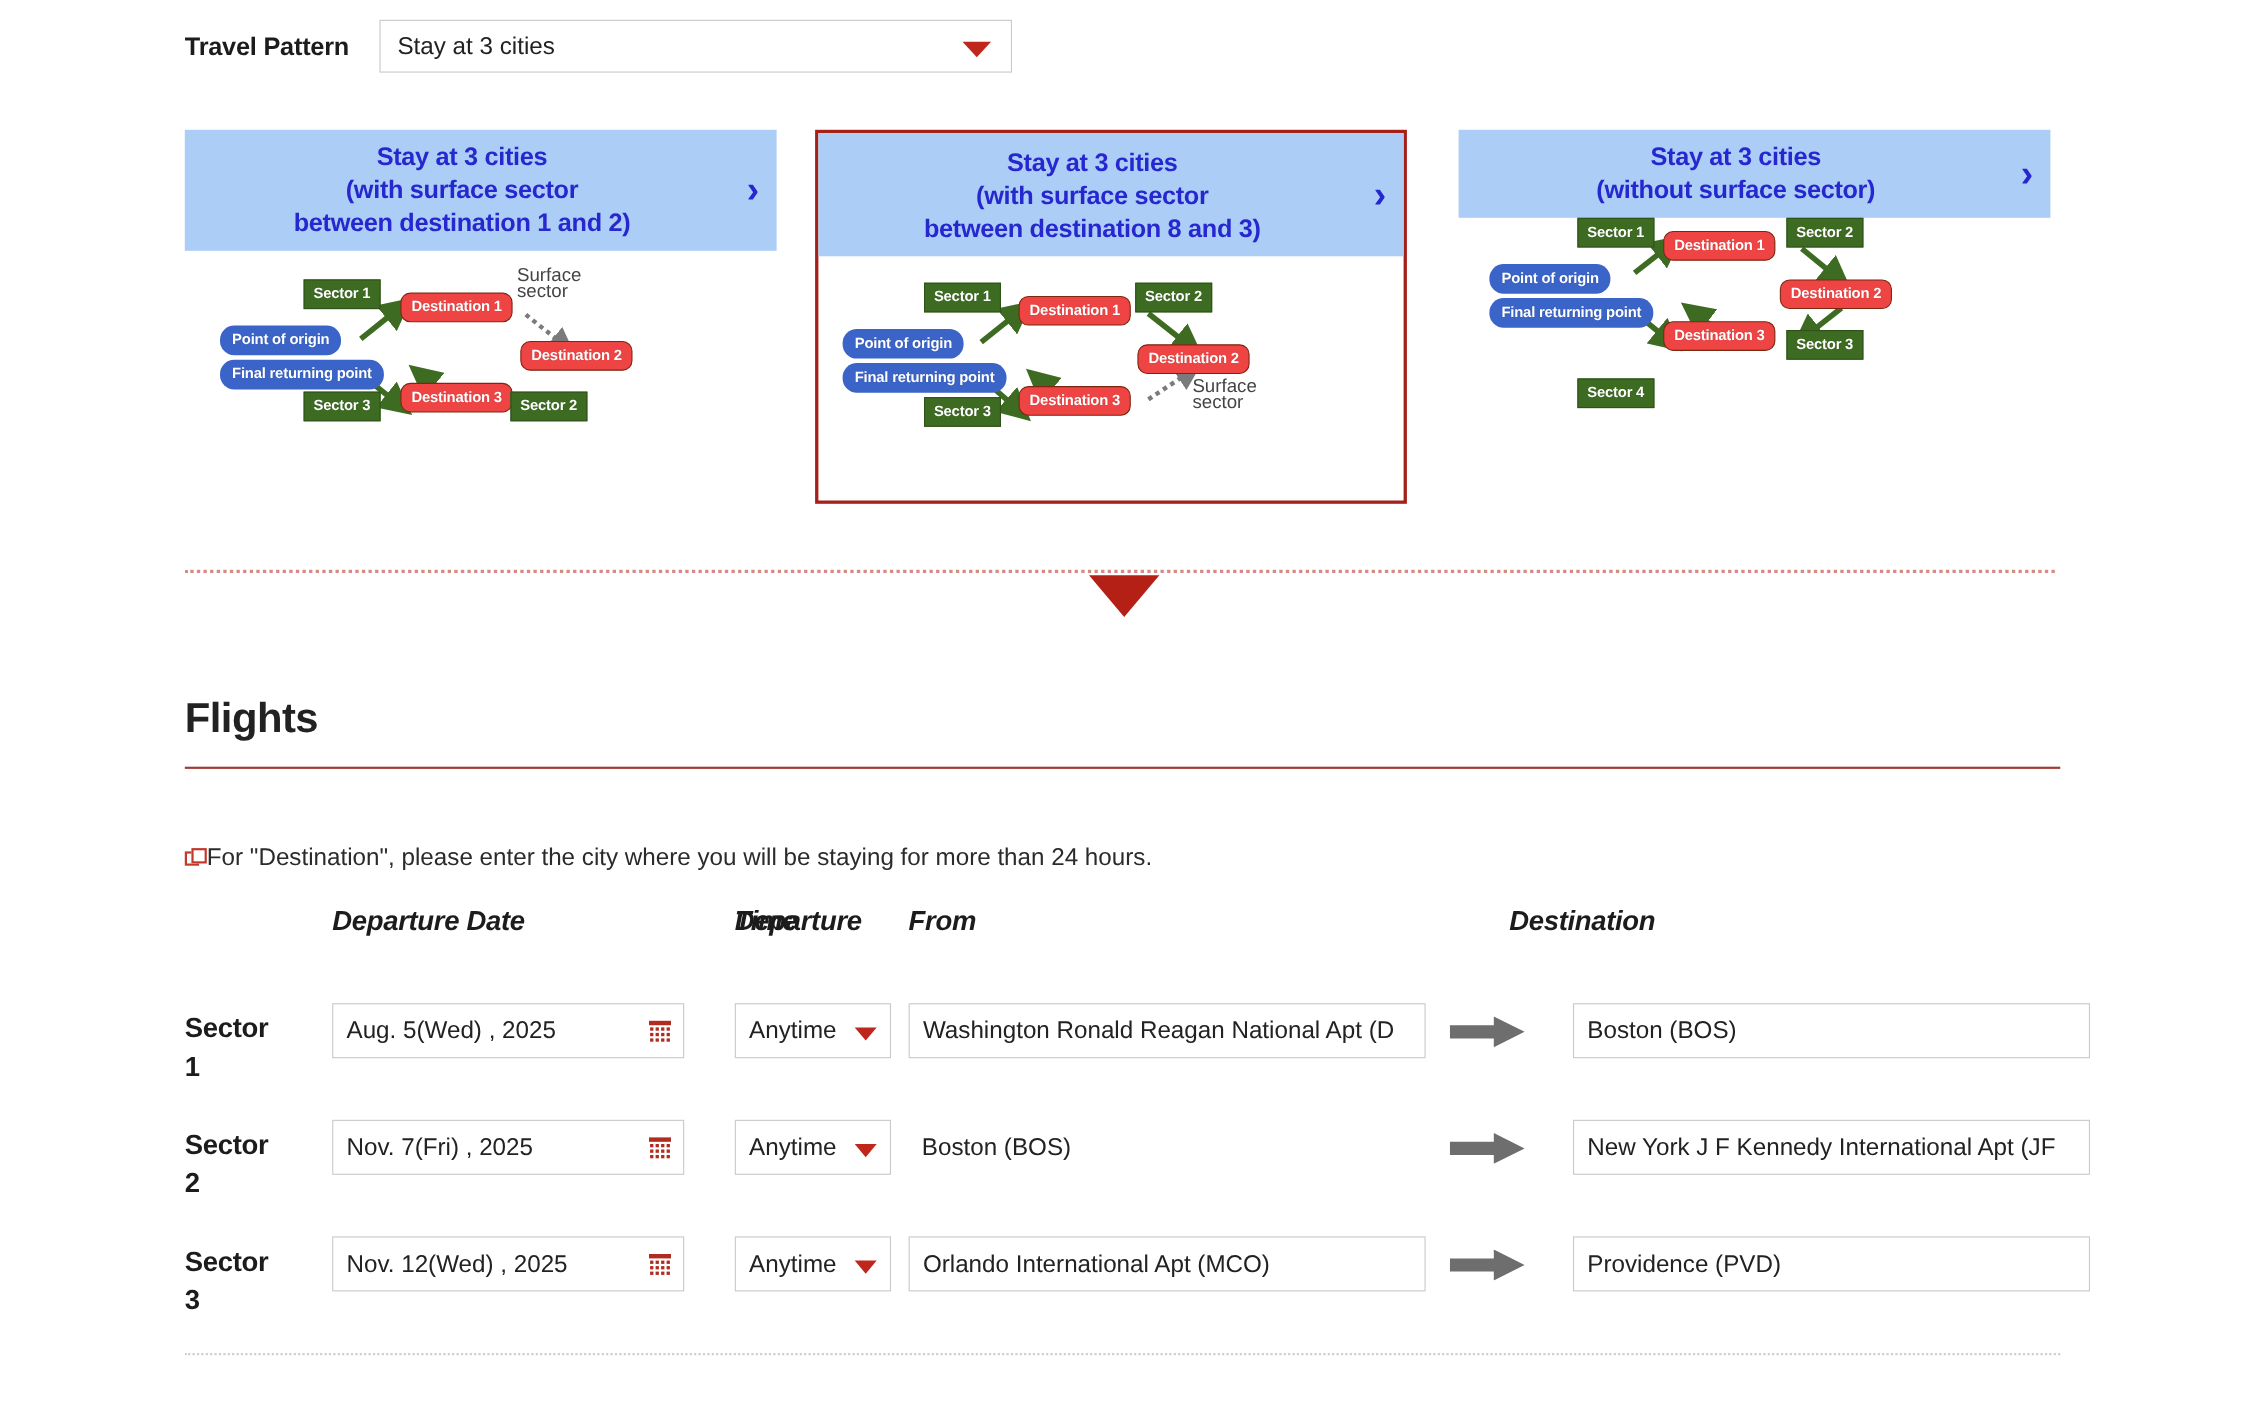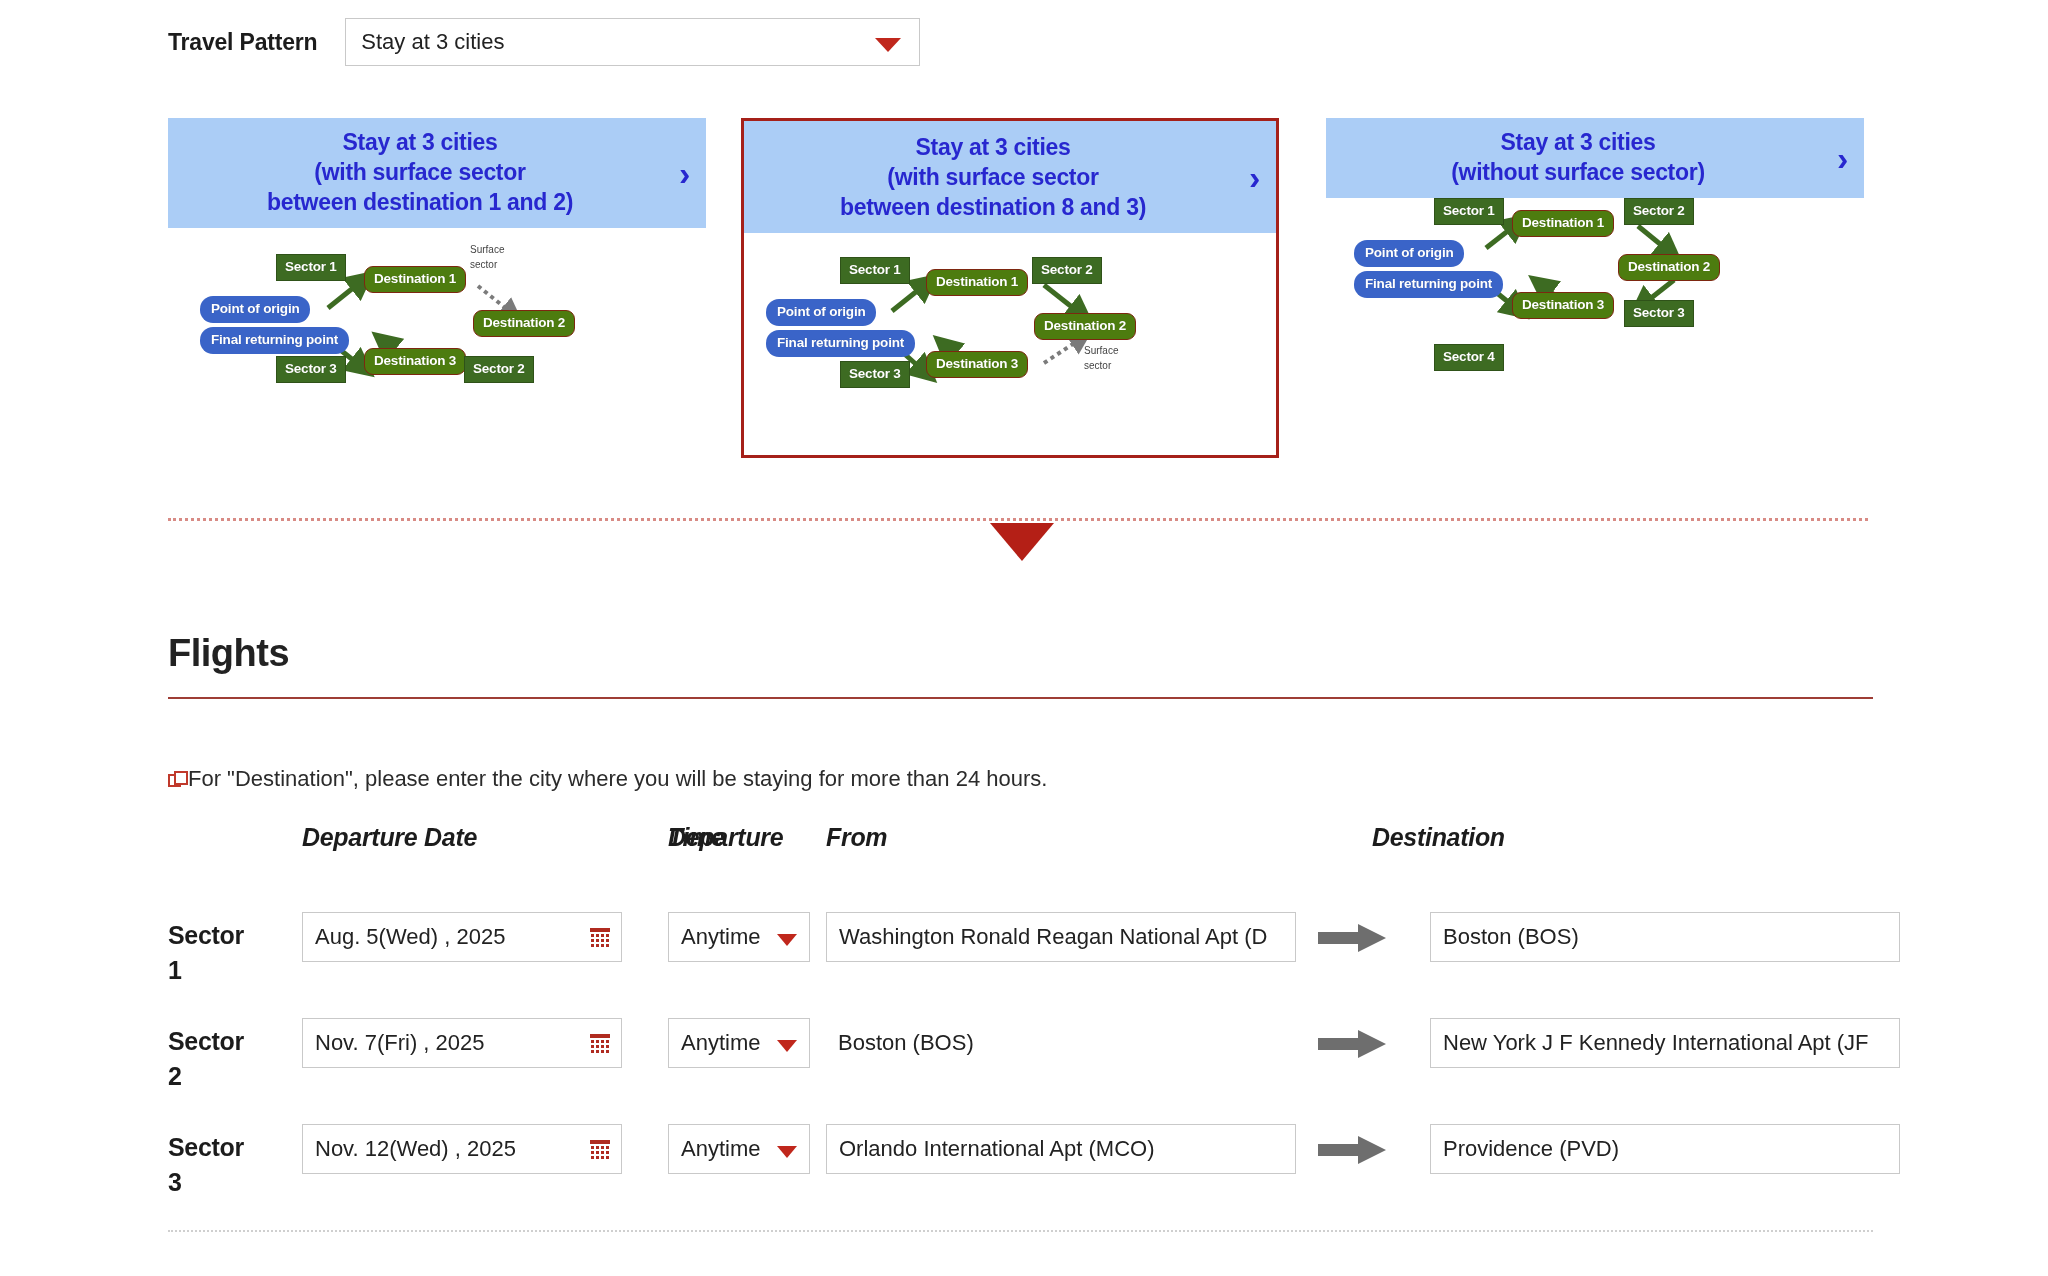--- a/index.html
+++ b/index.html
@@ -76,29 +76,29 @@
     line-height: 1;
     white-space: nowrap;
     letter-spacing: -0.2px;
     text-shadow: 0 0 1px rgba(0,0,0,.25);
   }
   .nd.sector {
     background: #3d6b22; border: 1px solid #2f5219;
     padding: 5px 8px 6px;
   }
   .nd.dest {
-    background: #4d7c0f; border: 1px solid #7d2710;
+    background: #ef4444; border: 1px solid #7d2710;
     border-radius: 9px; padding: 5px 9px 6px;
   }
   .nd.origin {
     background: #3a64c8; border-radius: 13px;
     padding: 6px 11px 7px;
   }
   .lbl-surface {
-    position: absolute; color: #444; font-size: 10px;
+    position: absolute; color: #444; font-size: 17px;
     font-weight: normal; line-height: 15px; white-space: nowrap;
   }
   .arrow-svg { position: absolute; left: 0; top: 0; }
 
   
   .dotsep {
     position: absolute; left: 168px; top: 518px; width: 1700px; height: 2px;
     border-top: 3px dotted #d88b85;
   }
   .tri-down {

